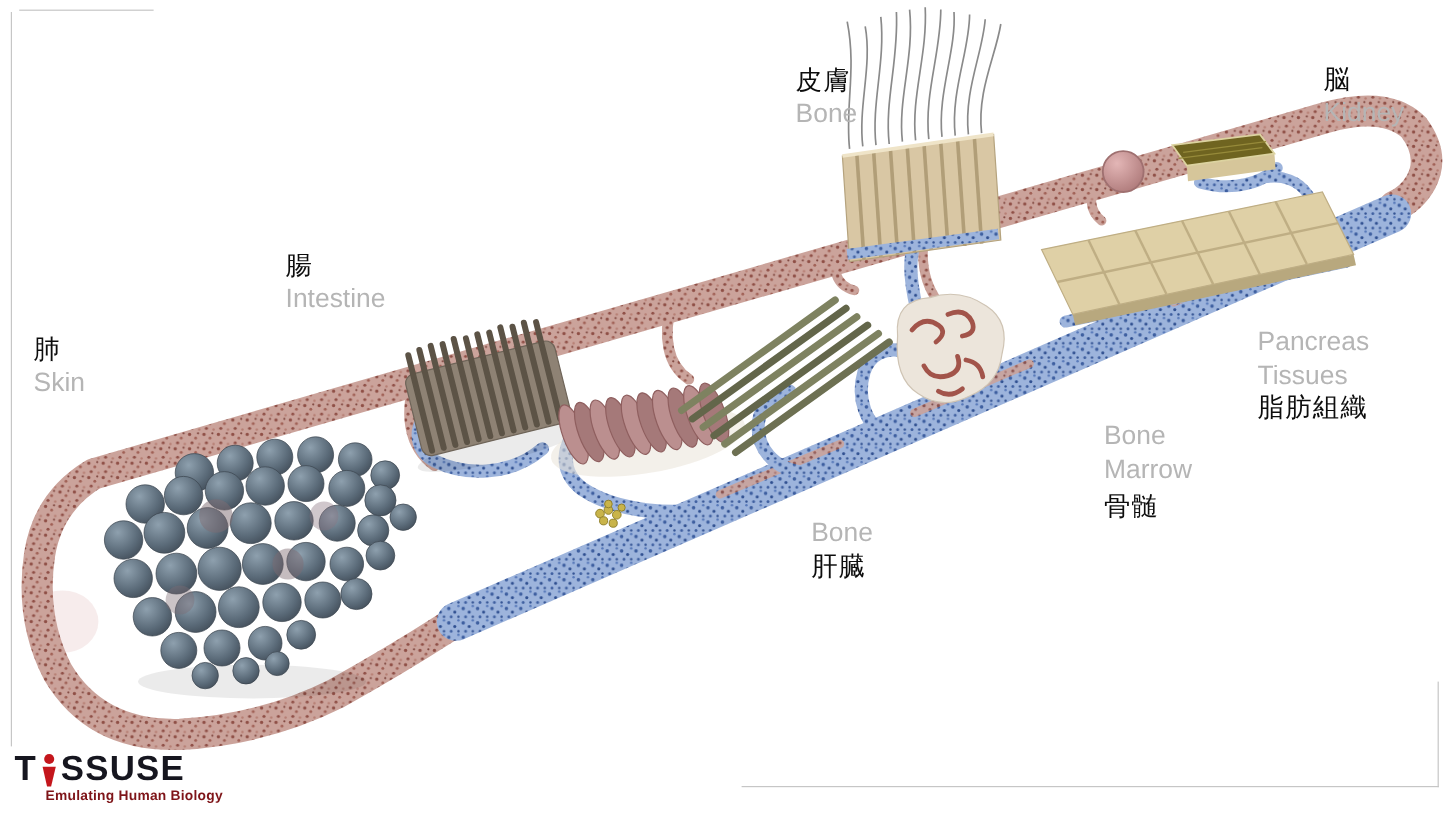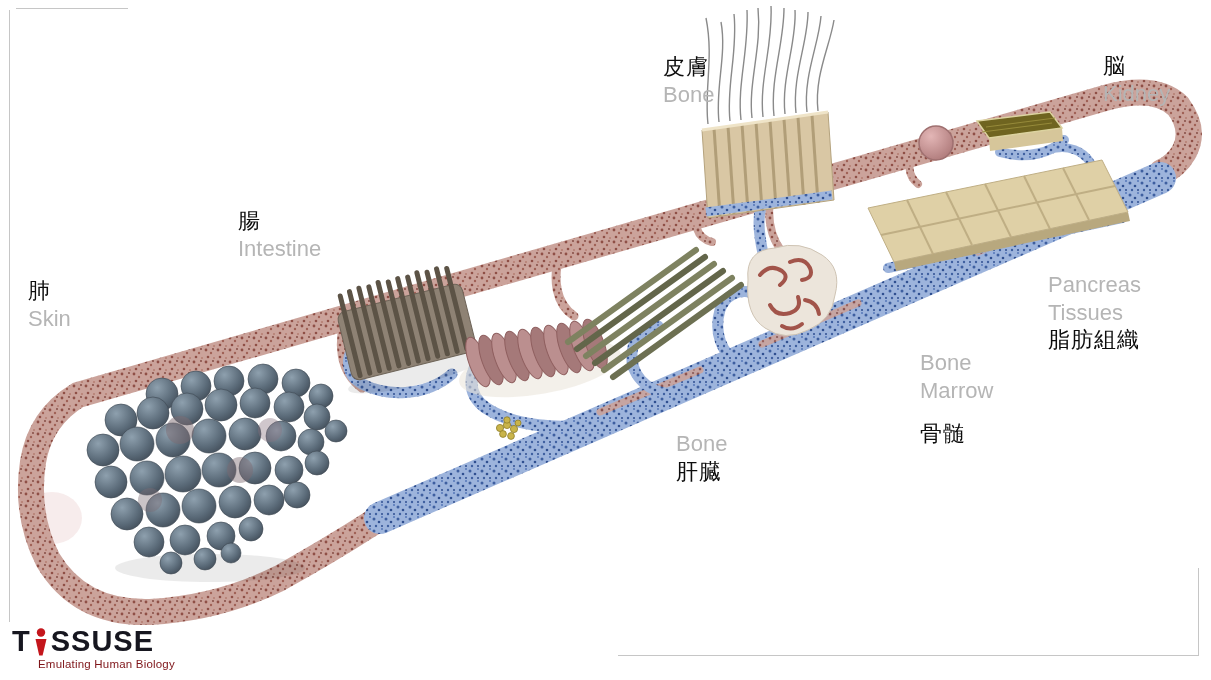--- a/index.html
+++ b/index.html
@@ -7,21 +7,21 @@
          font-family:"Liberation Sans",sans-serif;}
   .frame{position:absolute;background:#c6c6c6;}
   .label{position:absolute;}
   .jp{color:#0d0d0d;font-size:22px;font-weight:500;letter-spacing:1px;white-space:nowrap;line-height:1.25;}
   .en{color:#b5b5b5;font-size:22px;font-weight:400;white-space:pre-line;line-height:1.25;}
   #chip-svg{position:absolute;left:0;top:0;}
   #logo{position:absolute;left:12px;top:627px;}
   .brand{display:flex;align-items:flex-end;gap:2px;color:#16161f;font-size:29px;font-weight:800;
          letter-spacing:1px;line-height:1;}
   .brand .mark{display:inline-block;margin:0 1px;}
-  .tagline{color:#7e1418;font-size:11.5px;font-weight:400;margin:2px 0 0 26px;letter-spacing:0.2px;}
+  .tagline{color:#7e1418;font-size:11.5px;font-weight:700;margin:2px 0 0 26px;letter-spacing:0.2px;}
 </style>
 </head>
 <body>
 
 <div id="stage">
 
   <div class="frame" style="left:9px;top:10px;width:1px;height:612px"></div>
   <div class="frame" style="left:16px;top:8px;width:112px;height:1px"></div>
   <div class="frame" style="left:1198px;top:568px;width:1px;height:88px"></div>
   <div class="frame" style="left:618px;top:655px;width:581px;height:1px"></div>
@@ -281,21 +281,21 @@
 
   <div class="label" style="left:1048px;top:271px">
     <div class="en">Pancreas
 Tissues</div>
     <div class="jp">脂肪組織</div>
   </div>
 
   <div class="label" style="left:920px;top:349px">
     <div class="en">Bone
 Marrow</div>
-    <div class="jp" style="margin-top:16px">骨髄</div>
+    <div class="jp" style="margin-top:4px">骨髄</div>
   </div>
 
 
   <div class="label" style="left:676px;top:430px">
     <div class="en">Bone</div>
     <div class="jp">肝臓</div>
   </div>
 
 
   <div id="logo">

